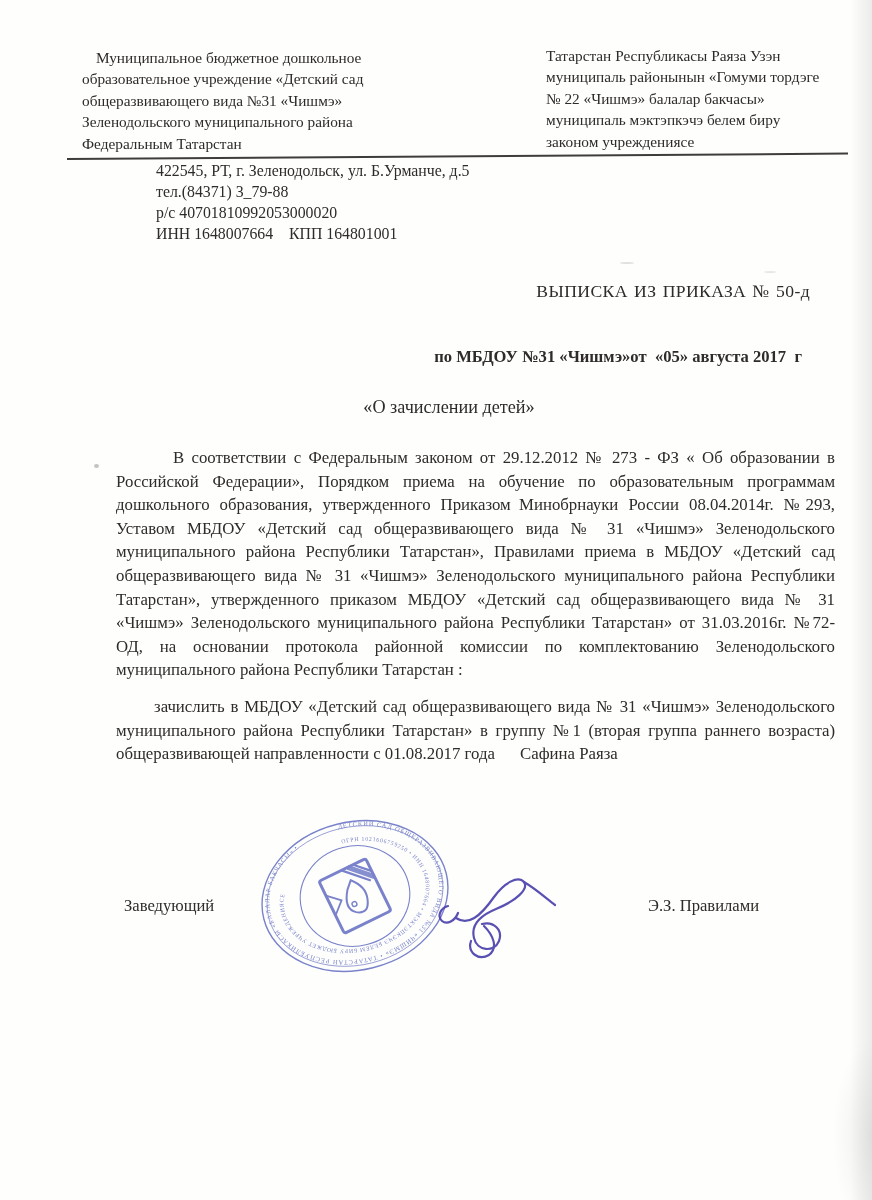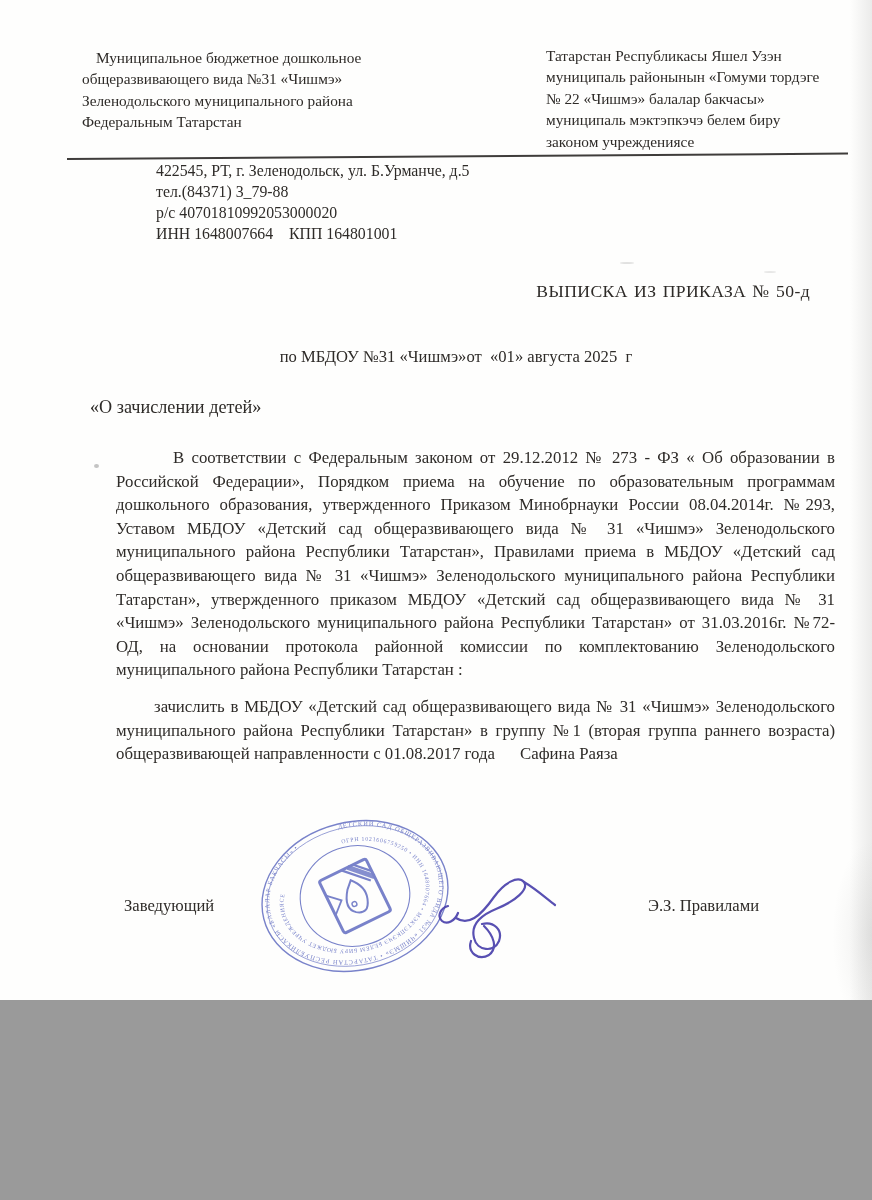--- a/index.html
+++ b/index.html
@@ -1,38 +1,38 @@
 <!DOCTYPE html>
 <html lang="ru"><head>
 <meta charset="utf-8">
 <style>
   html,body{margin:0;padding:0;background:#9a9a9a;}
   .page{
-    position:relative;width:872px;height:1000px;margin:0 auto;
+    position:relative;width:872px;height:1200px;margin:0 auto;
     background:#fefefd;overflow:hidden;
     font-family:"Liberation Serif","DejaVu Serif",serif;
     color:#2e2b28;
   }
   .edge-shade{position:absolute;top:0;right:0;width:22px;height:100%;
     background:linear-gradient(to right,rgba(120,120,120,0),rgba(120,120,120,.14));}
   .corner-shade{position:absolute;right:0;bottom:0;width:40px;height:160px;
     background:radial-gradient(ellipse at 100% 60%,rgba(120,120,120,.12),rgba(120,120,120,0) 70%);}
   
   .hdr-left{position:absolute;left:82px;top:47px;width:408px;font-size:15.3px;line-height:21.4px;}
   .hdr-left div:first-child{text-indent:14px;}
   .hdr-right{position:absolute;left:546px;top:45px;width:322px;font-size:15.3px;line-height:21.4px;}
   .rule{position:absolute;left:67px;top:158px;width:781px;border-top:2px solid #3f3d3b;
     transform:rotate(-0.4deg);transform-origin:left center;}
   .address{position:absolute;left:156px;top:161px;width:586px;text-align:left;
     font-size:15.8px;line-height:20.9px;}
   .doc-title{position:absolute;left:90px;top:281px;width:720px;text-align:right;
     font-size:17.6px;letter-spacing:.4px;word-spacing:1.5px;}
   .order-meta{position:absolute;left:110px;top:347px;width:692px;display:flex;
-    justify-content:center;font-size:16.6px;}
-  .subject{position:absolute;left:90px;top:397px;width:718px;text-align:left;font-size:18.2px;}
+    justify-content:flex-end;font-size:16.6px;font-weight:bold;}
+  .subject{position:absolute;left:90px;top:397px;width:718px;text-align:center;font-size:18.2px;}
   .para{position:absolute;left:88px;width:719px;font-size:16.8px;line-height:23.6px;
     text-align:justify;margin-left:28px;}
   .para1{top:446px;text-indent:57px;}
   .para2{top:695px;text-indent:38px;}
   .sig-role{position:absolute;left:124px;top:896px;font-size:16.6px;}
   .sig-name{position:absolute;left:648px;top:896px;font-size:16.6px;}
   .stamp{position:absolute;left:255px;top:815px;width:200px;height:162px;
     opacity:.82;filter:blur(.35px);}
   .autograph{position:absolute;left:426px;top:850px;width:132px;height:118px;opacity:.92;}
   .speck{position:absolute;border-radius:50%;background:#8a8a8a;}
@@ -43,46 +43,47 @@
 </head>
 <body>
 
 <div class="page">
 
   <div class="edge-shade"></div>
   <div class="corner-shade"></div>
 
   <div class="hdr-left">
     <div>Муниципальное бюджетное дошкольное</div>
+    <div>образовательное учреждение «Детский сад</div>
     <div>общеразвивающего вида №31 «Чишмэ»</div>
     <div>Зеленодольского муниципального района</div>
     <div>Федеральным Татарстан</div>
   </div>
   <div class="hdr-right">
-    <div>Татарстан Республикасы Яшел Узэн</div>
+    <div>Татарстан Республикасы Раяза Узэн</div>
     <div>муниципаль районынын «Гомуми тордэге</div>
     <div>№ 22 «Чишмэ» балалар бакчасы»</div>
     <div>муниципаль мэктэпкэчэ белем биру</div>
     <div>законом учреждениясе</div>
   </div>
 
   <div class="rule"></div>
 
   <div class="address">
     <div>422545, РТ, г. Зеленодольск, ул. Б.Урманче, д.5</div>
     <div>тел.(84371) 3_79-88</div>
     <div>р/с 40701810992053000020</div>
     <div>ИНН 1648007664 КПП 164801001</div>
   </div>
 
   <div class="doc-title">ВЫПИСКА ИЗ ПРИКАЗА № 50-д</div>
 
   <div class="order-meta">
     <span>по МБДОУ №31 «Чишмэ»</span>
-    <span>от «01» августа 2025 г</span>
+    <span>от «05» августа 2017 г</span>
   </div>
 
   <div class="subject">«О зачислении детей»</div>
 
   <div class="para para1">В соответствии с Федеральным законом от 29.12.2012 № 273 - ФЗ « Об образовании в Российской Федерации», Порядком приема на обучение по образовательным программам дошкольного образования, утвержденного Приказом Минобрнауки России 08.04.2014г. №293, Уставом МБДОУ «Детский сад общеразвивающего вида № 31 «Чишмэ» Зеленодольского муниципального района Республики Татарстан», Правилами приема в МБДОУ «Детский сад общеразвивающего вида № 31 «Чишмэ» Зеленодольского муниципального района Республики Татарстан», утвержденного приказом МБДОУ «Детский сад общеразвивающего вида № 31 «Чишмэ» Зеленодольского муниципального района Республики Татарстан» от 31.03.2016г. №72-ОД, на основании протокола районной комиссии по комплектованию Зеленодольского муниципального района Республики Татарстан :</div>
   <div class="para para2">зачислить в МБДОУ «Детский сад общеразвивающего вида № 31 «Чишмэ» Зеленодольского муниципального района Республики Татарстан» в группу №1 (вторая группа раннего возраста) общеразвивающей направленности с 01.08.2017 года  Сафина Раяза</div>
 
   <div class="sig-role">Заведующий</div>
 
   <svg class="stamp" viewBox="0 0 200 162">

